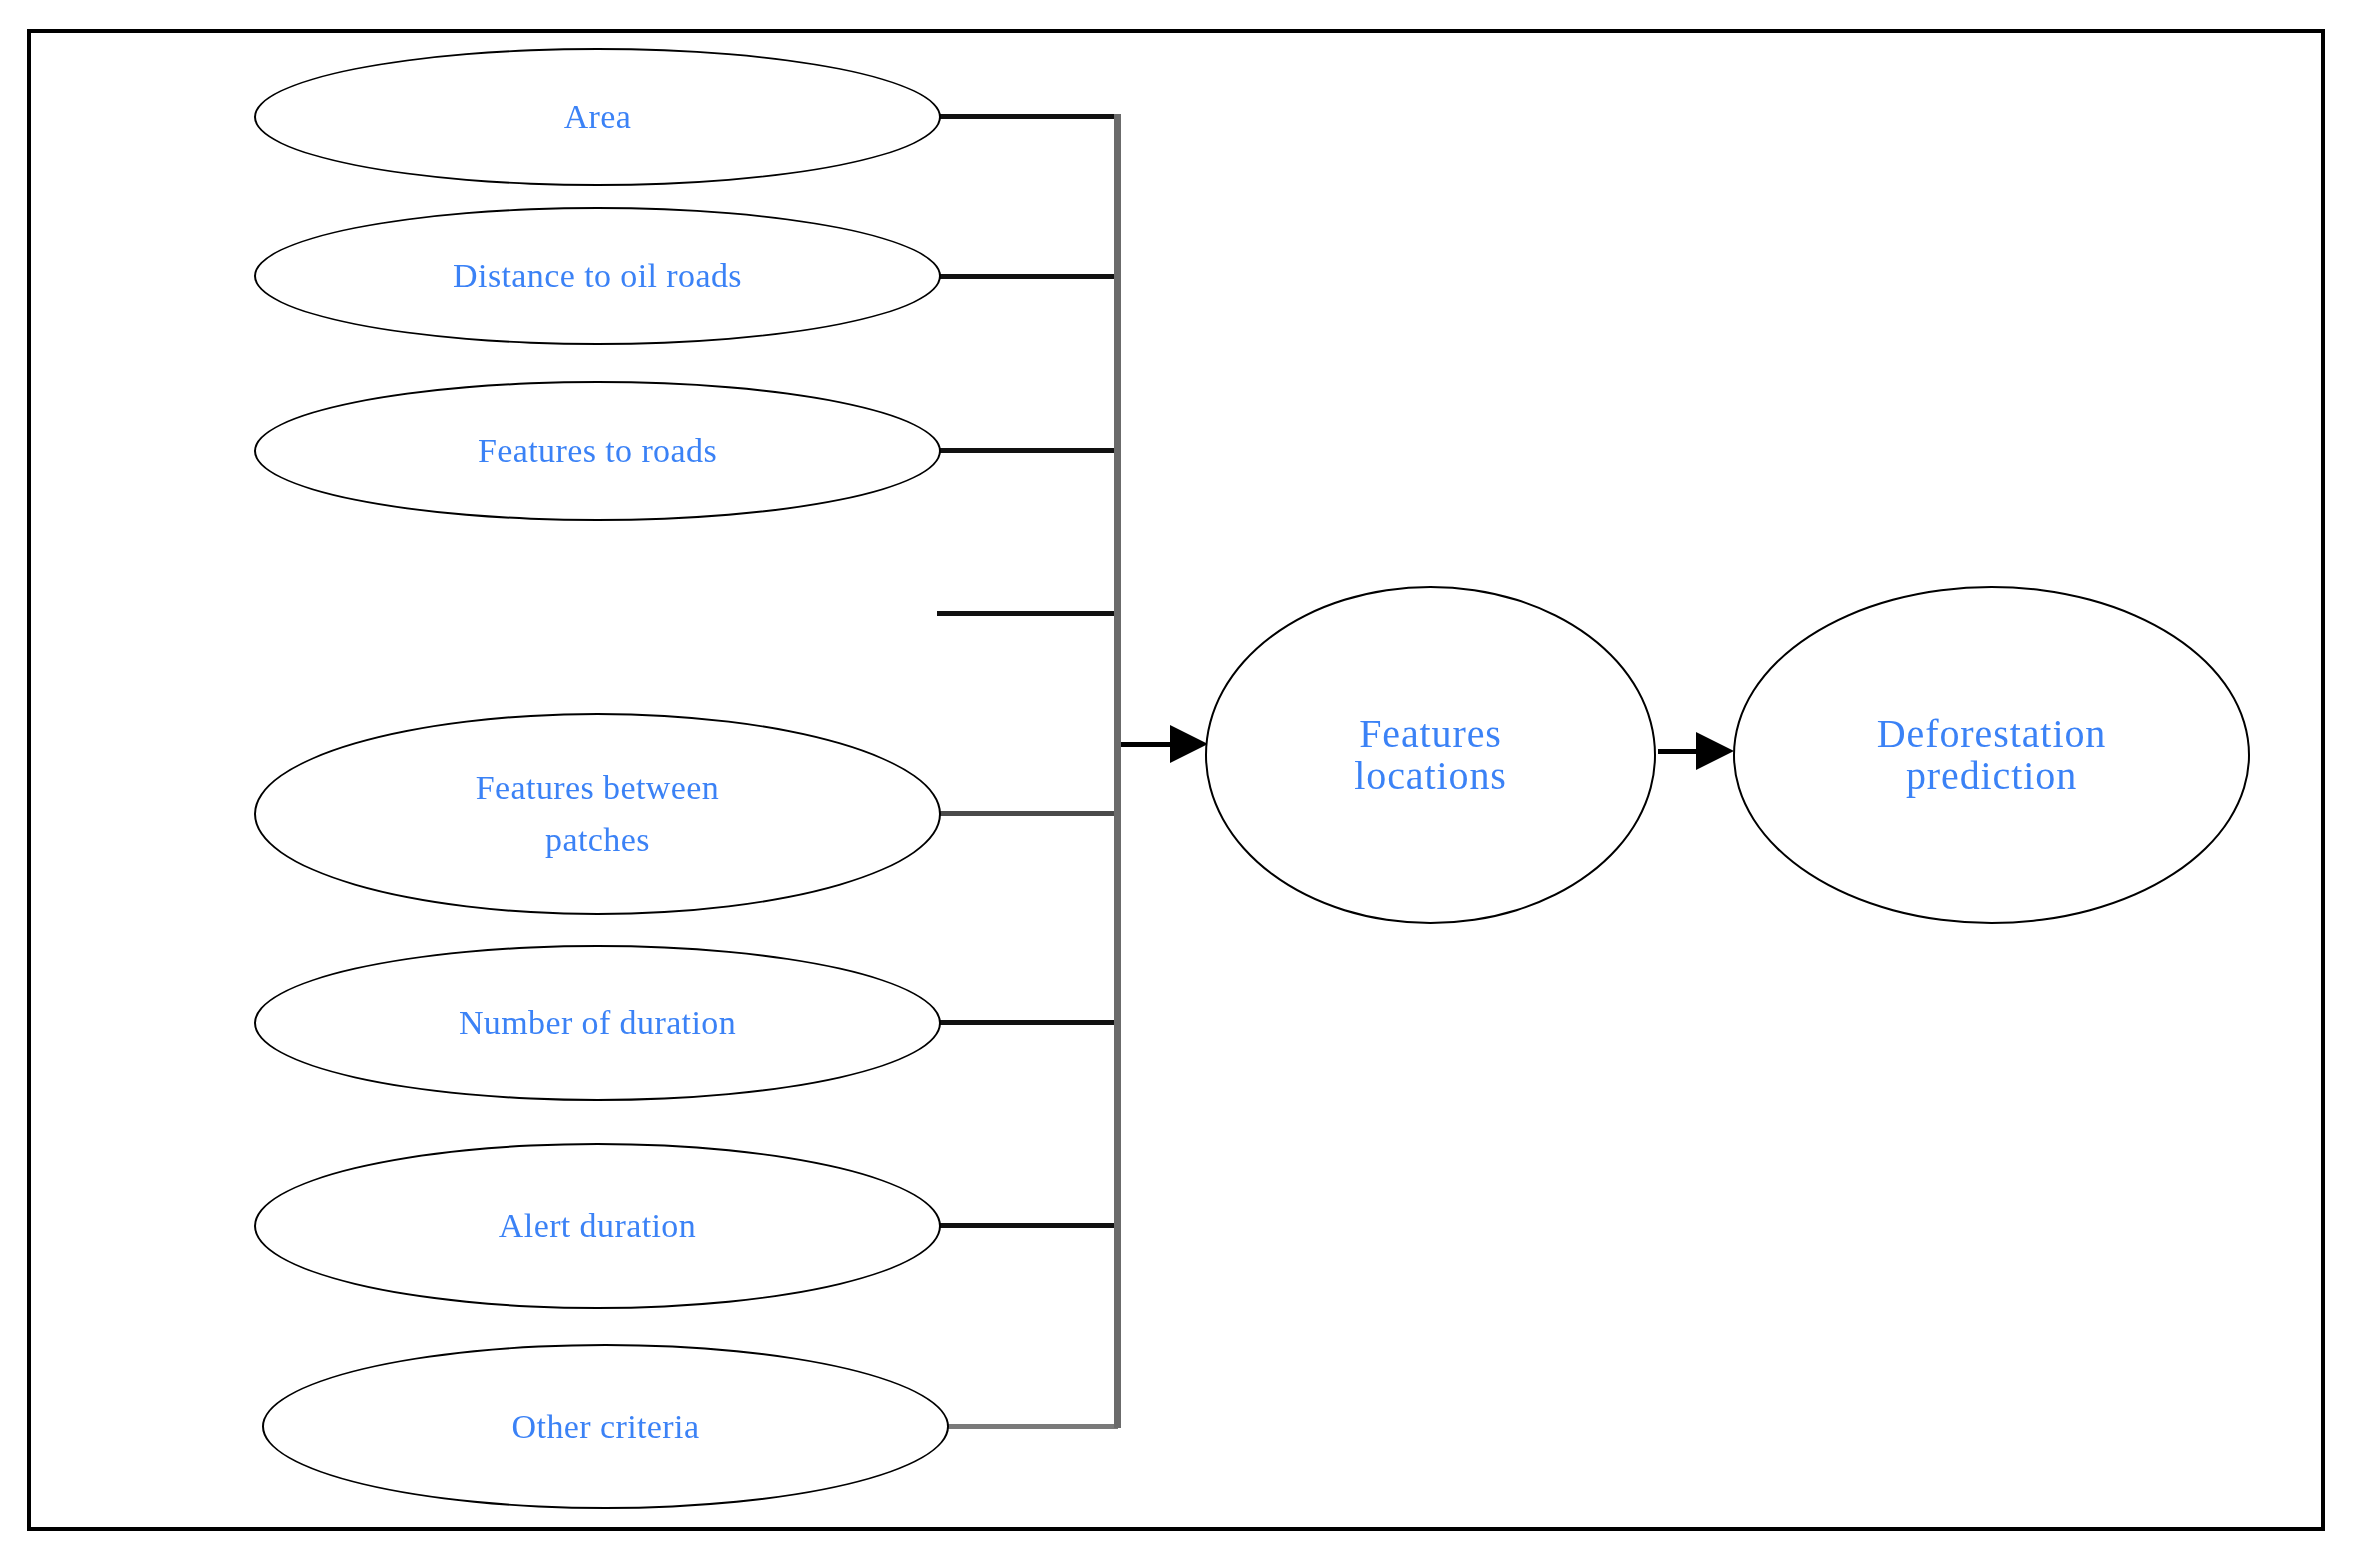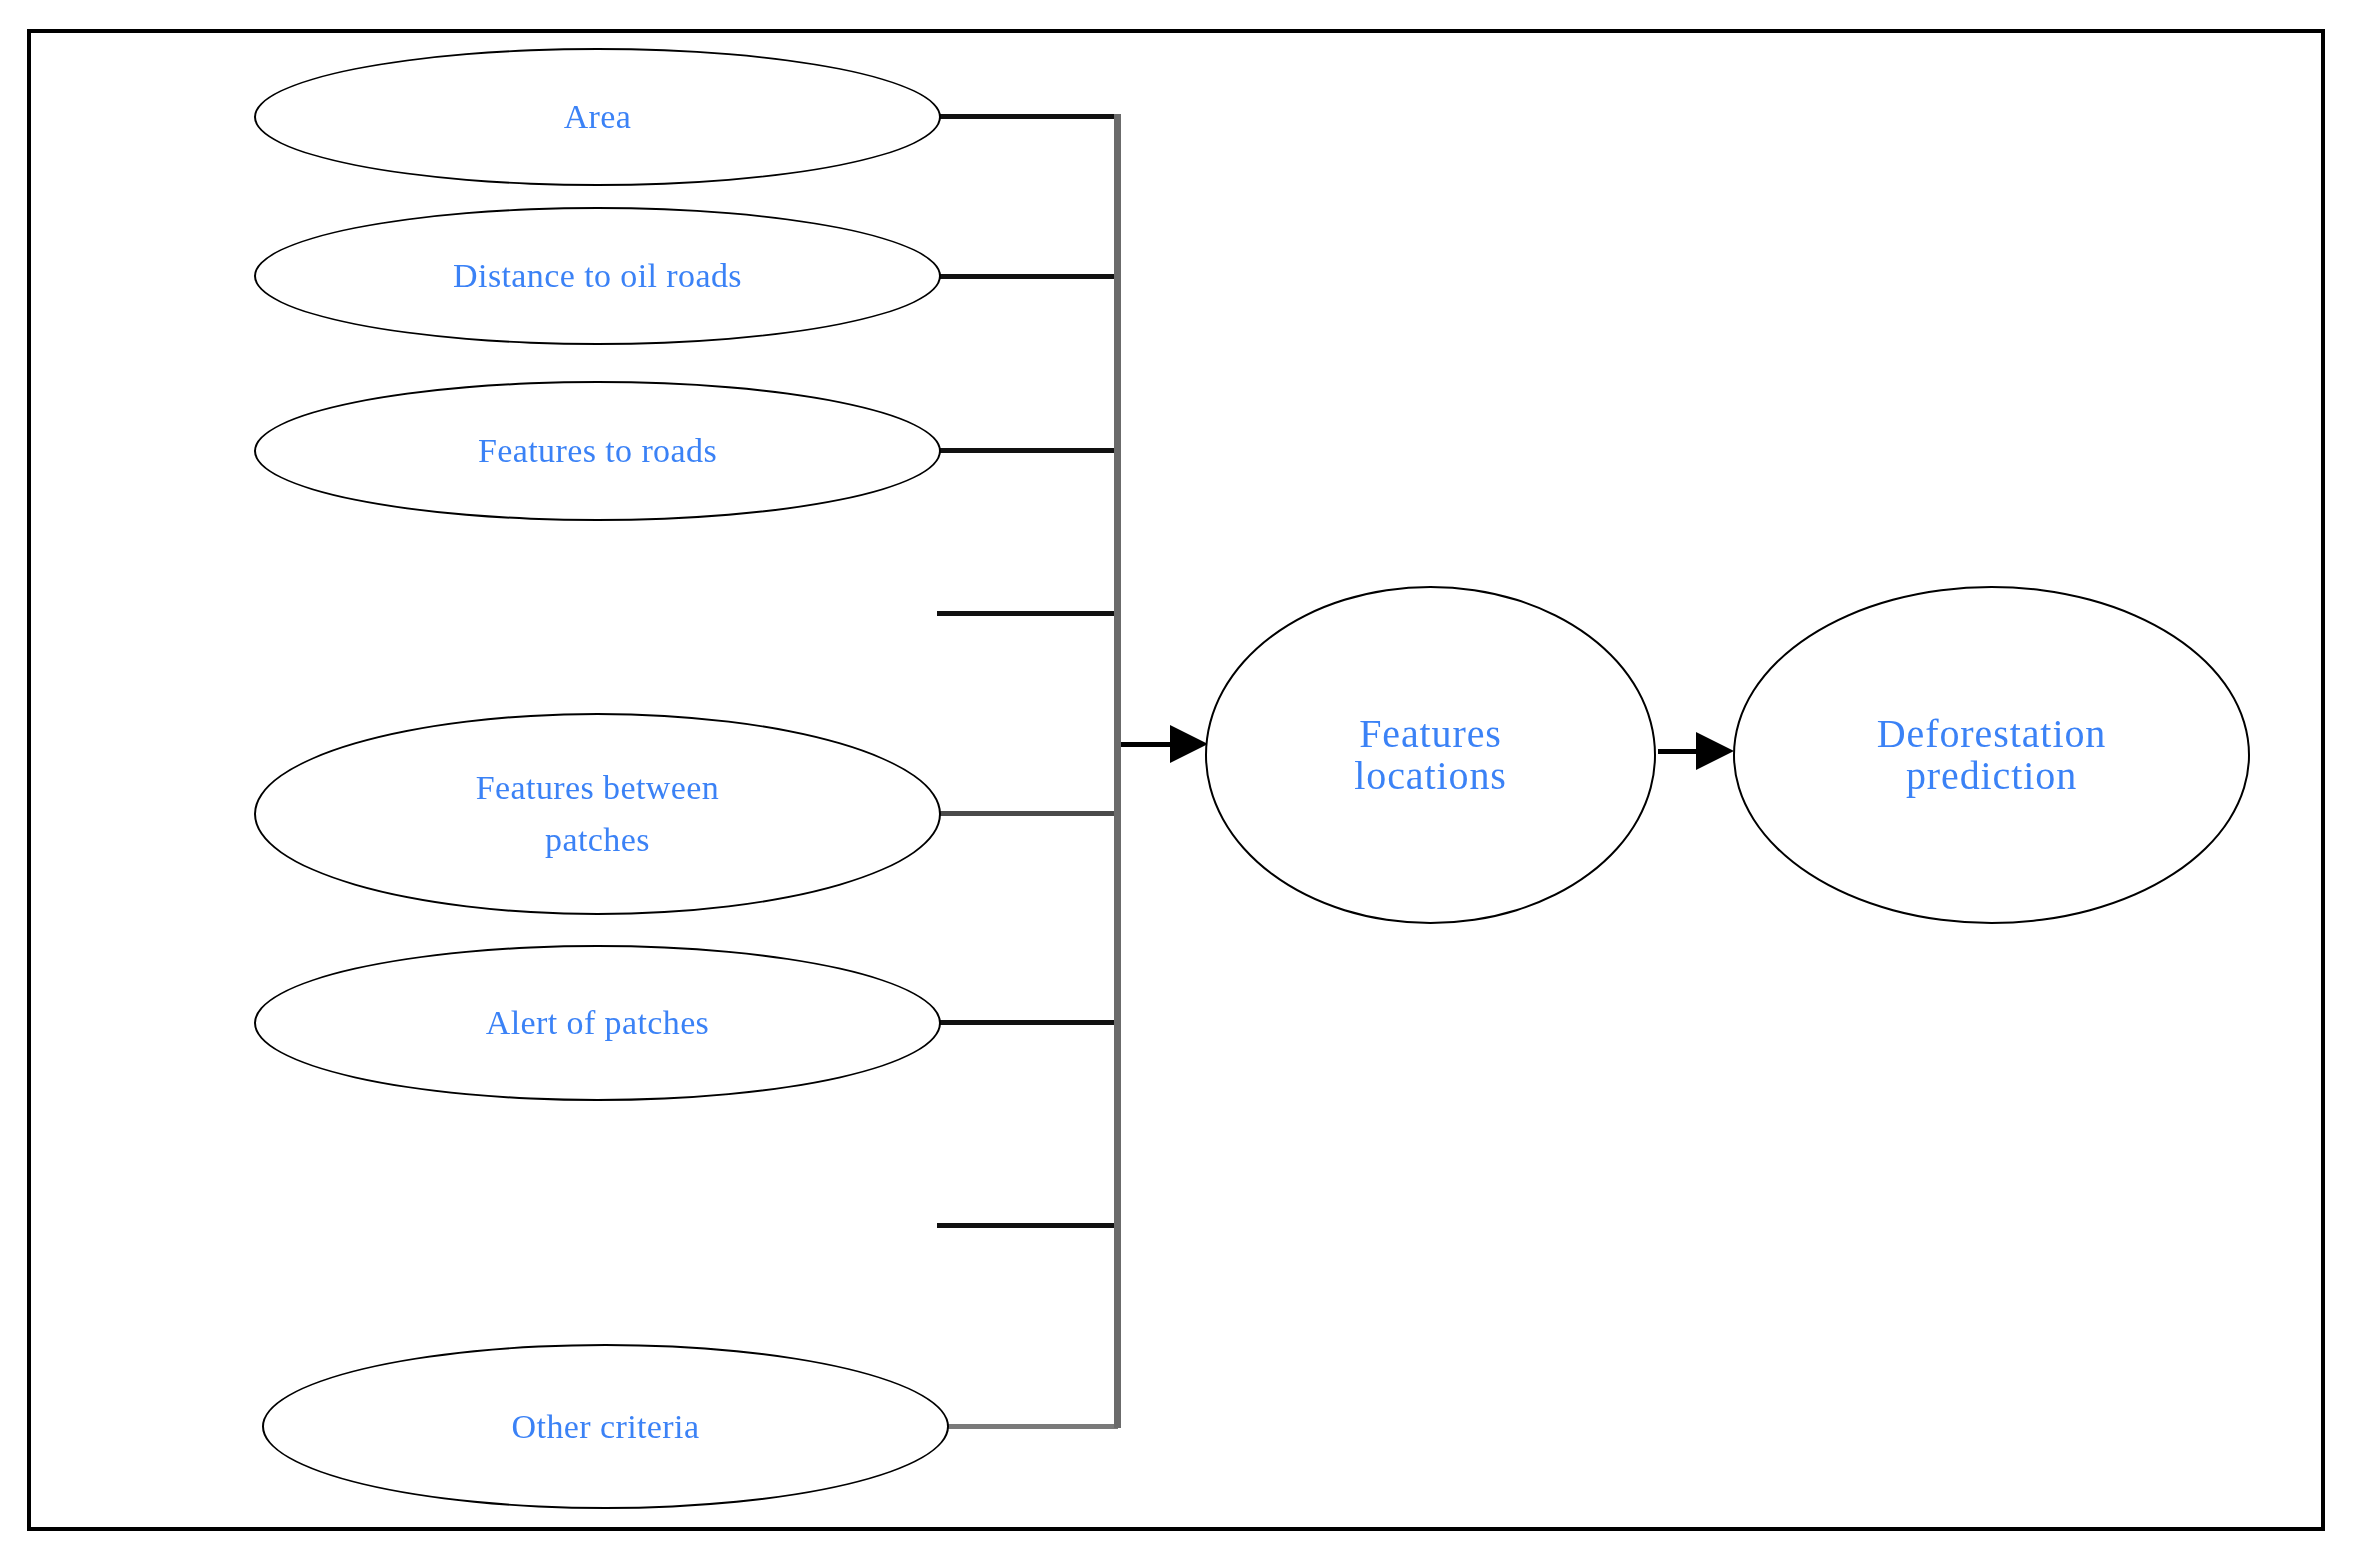--- a/index.html
+++ b/index.html
@@ -84,21 +84,24 @@
     <span class="label">Distance to oil roads</span>
   </div>
   <div class="node" style="left:254px; top:381px; width:687px; height:140px;">
     <span class="label">Features to roads</span>
   </div>
   <div class="node" style="left:254px; top:713px; width:687px; height:202px;">
     <span class="label">Features between
 patches</span>
   </div>
   <div class="node" style="left:254px; top:945px; width:687px; height:156px;">
-    <span class="label">Alert of patches</span>
+    <span class="label">Number of duration</span>
+  </div>
+  <div class="node" style="left:254px; top:1143px; width:687px; height:166px;">
+    <span class="label">Alert duration</span>
   </div>
   <div class="node" style="left:262px; top:1344px; width:687px; height:165px;">
     <span class="label">Other criteria</span>
   </div>
 
   <div class="h-line" style="left:937px; top:114px;  width:181px;"></div>
   <div class="h-line" style="left:937px; top:274px;  width:181px;"></div>
   <div class="h-line" style="left:937px; top:448px;  width:181px;"></div>
   <div class="h-line" style="left:937px; top:611px;  width:181px;"></div>
   <div class="h-line" style="left:937px; top:811px;  width:181px; background:#4a4a4a;"></div>

